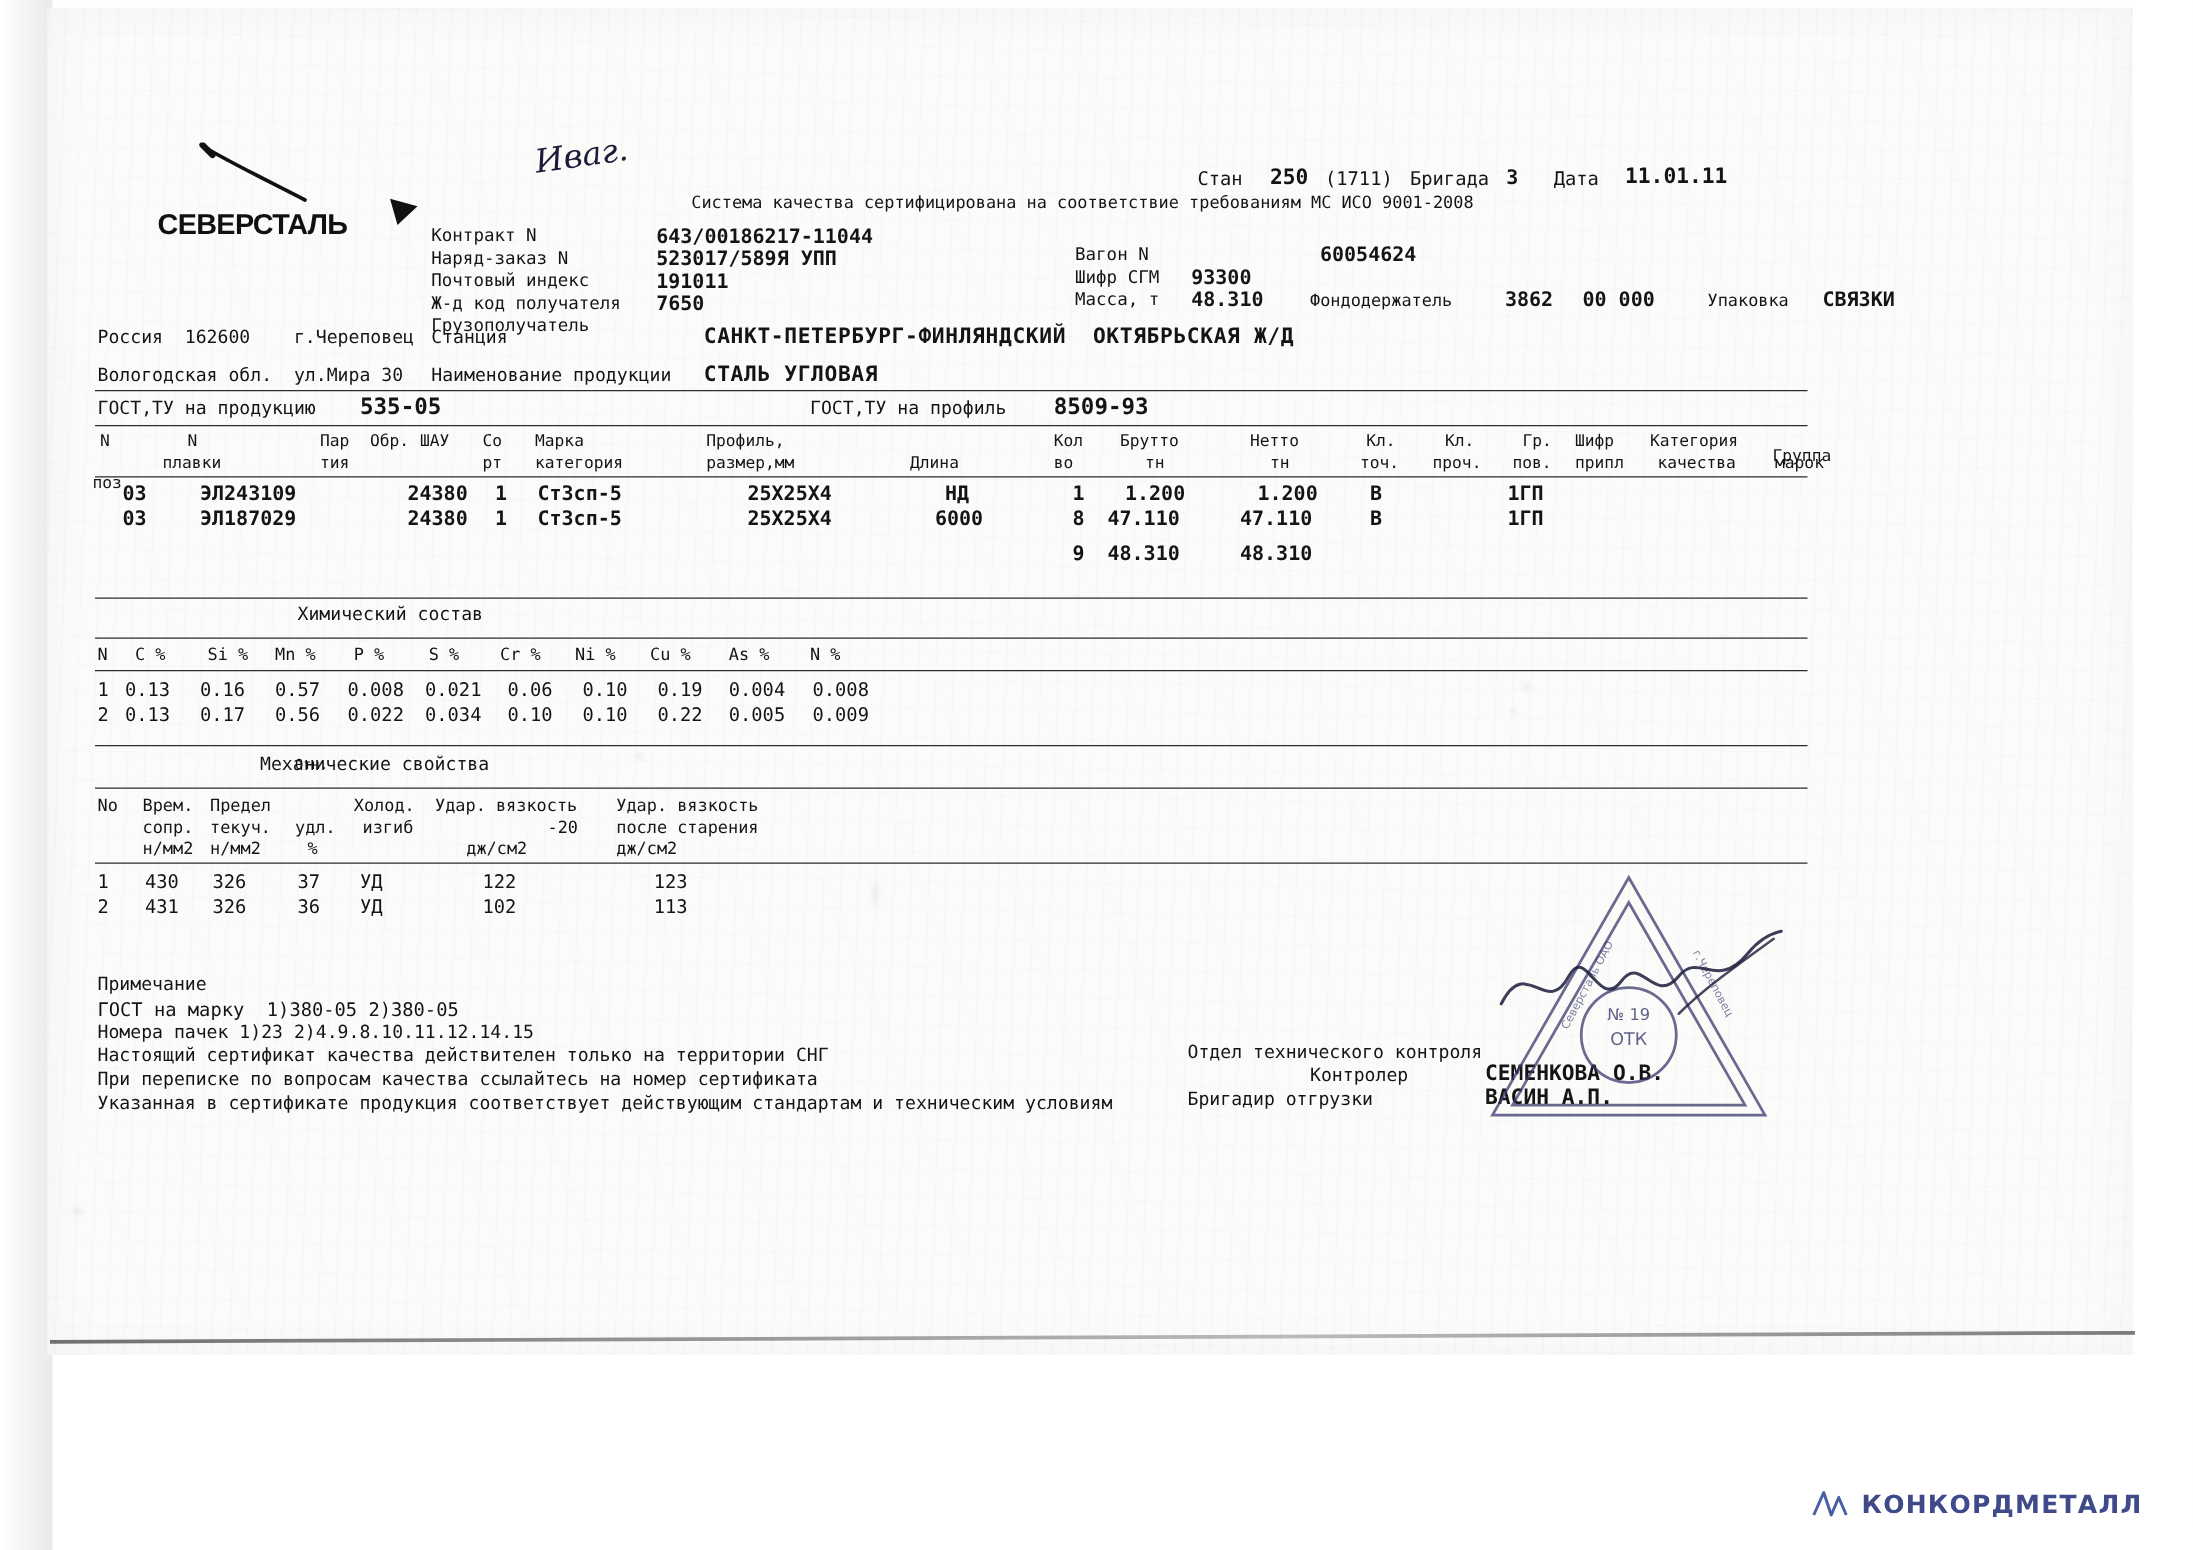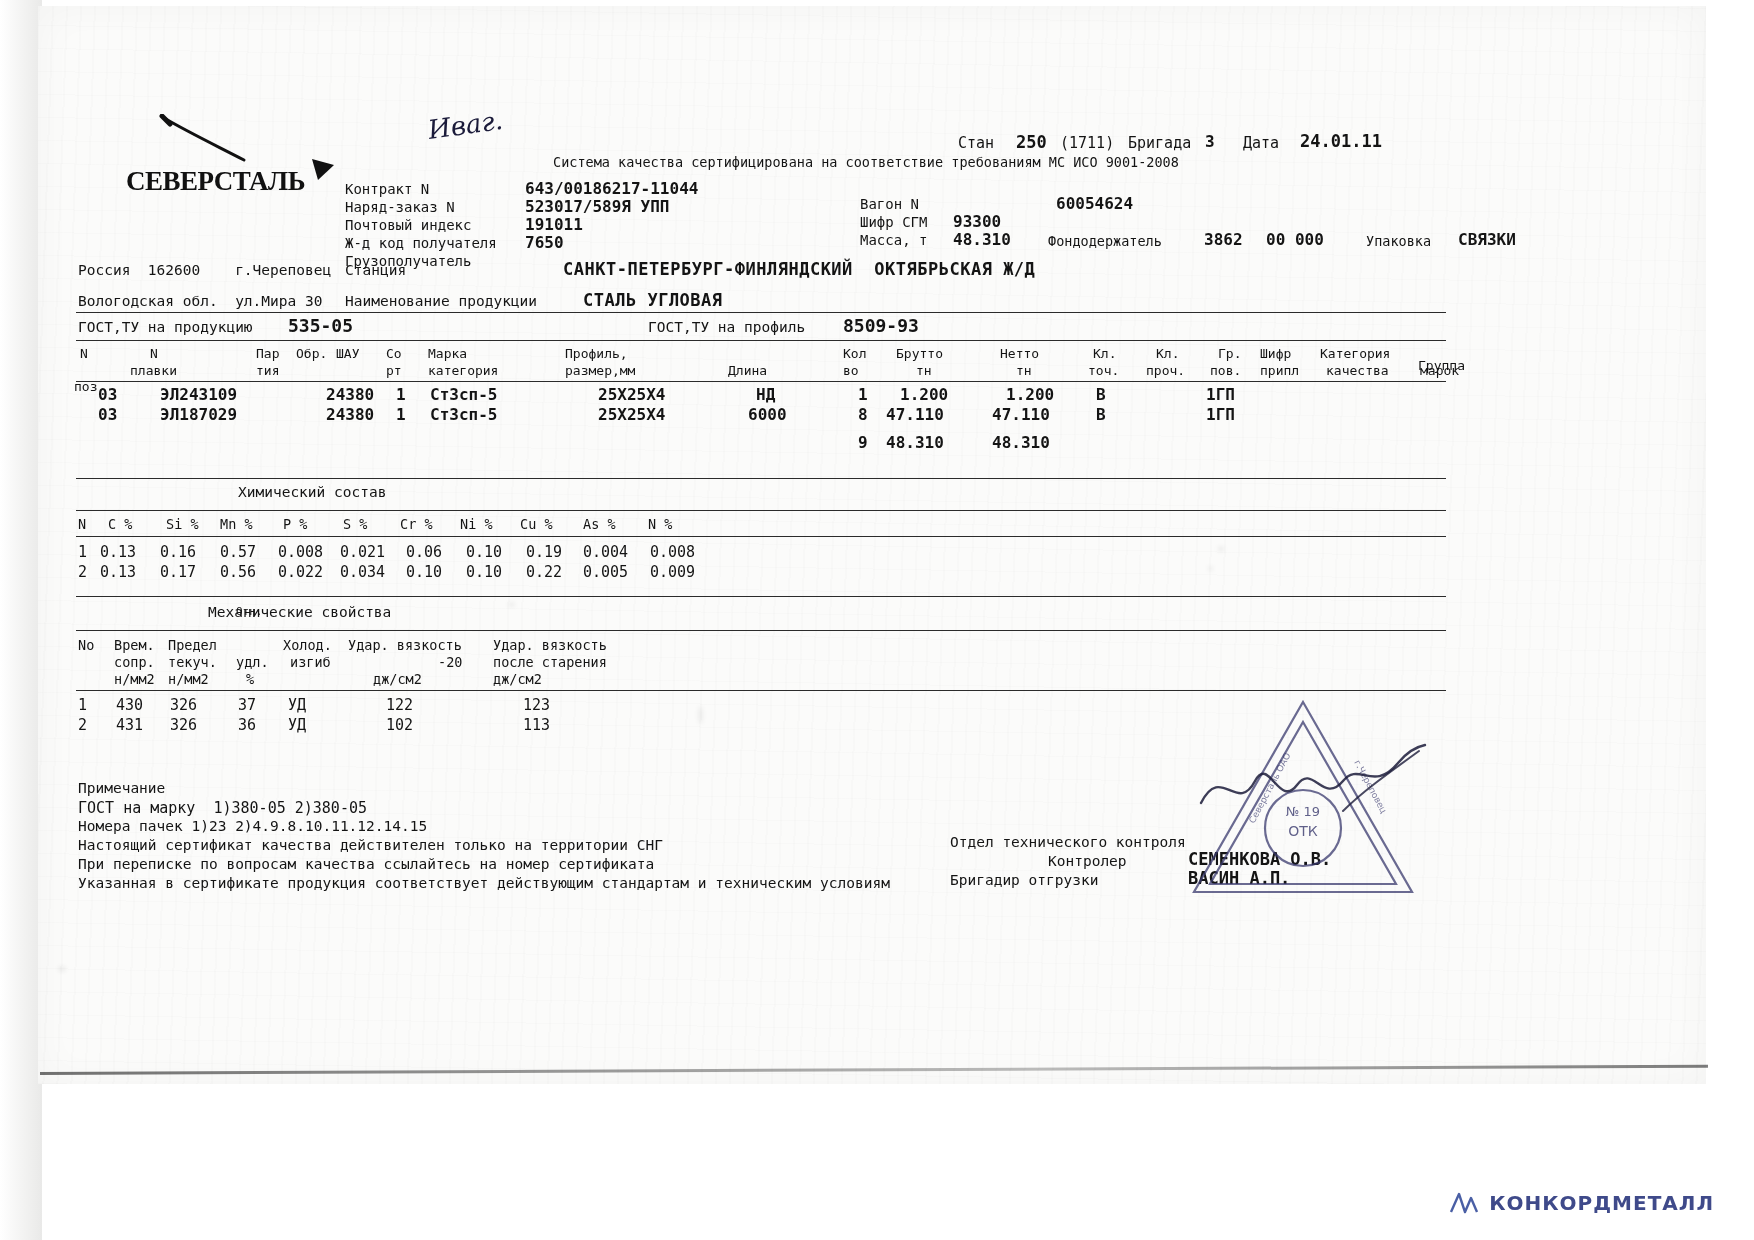--- a/index.html
+++ b/index.html
@@ -79,23 +79,23 @@
   .logo-wrap {
     position: absolute;
     left: 88px;
     top: 140px;
     width: 240px;
     height: 60px;
   }
   .logo-text {
     position: absolute;
     left: 0; top: 20px;
-    font-family: Liberation Serif, serif;
+    font-family: Liberation Sans, sans-serif;
     font-weight: bold;
-    font-size: 27px;
+    font-size: 23px;
     letter-spacing: -0.5px;
     color: #111;
   }
   .logo-mark2 {
     position: absolute;
     left: 184px;
     top: 10px;
     width: 26px; height: 26px;
     border: 0;
   }
@@ -181,21 +181,21 @@
     <div class="hand" style="left:390px; top:104px;">Иваг.</div>
 
     <div class="t" style="left:515px; top:148px; font-size:13.5px;">Система качества сертифицирована на соответствие требованиям МС ИСО 9001-2008</div>
 
     <div class="t" style="left:920px; top:128px; font-size:15px;">Стан</div>
     <div class="t b" style="left:978px; top:126px; font-size:17px;">250</div>
     <div class="t" style="left:1022px; top:128px; font-size:15px;">(1711)</div>
     <div class="t" style="left:1090px; top:128px; font-size:15px;">Бригада</div>
     <div class="t b" style="left:1167px; top:126px; font-size:16px;">3</div>
     <div class="t" style="left:1205px; top:128px; font-size:15px;">Дата</div>
-    <div class="t b" style="left:1262px; top:125px; font-size:17px;">24.01.11</div>
+    <div class="t b" style="left:1262px; top:125px; font-size:17px;">11.01.11</div>
 
     <div class="t" style="left:307px; top:175px; font-size:14px;">Контракт N</div>
     <div class="t" style="left:307px; top:193px; font-size:14px;">Наряд-заказ N</div>
     <div class="t" style="left:307px; top:211px; font-size:14px;">Почтовый индекс</div>
     <div class="t" style="left:307px; top:229px; font-size:14px;">Ж-д код получателя</div>
     <div class="t" style="left:307px; top:247px; font-size:14px;">Грузополучатель</div>
 
     <div class="t b" style="left:487px; top:173px; font-size:16px;">643/00186217-11044</div>
     <div class="t b" style="left:487px; top:191px; font-size:16px;">523017/589Я УПП</div>
     <div class="t b" style="left:487px; top:209px; font-size:16px;">191011</div>
@@ -213,21 +213,21 @@
     <div class="t b" style="left:1228px; top:224px; font-size:16px;">00 000</div>
     <div class="t" style="left:1328px; top:227px; font-size:13.5px;">Упаковка</div>
     <div class="t b" style="left:1420px; top:224px; font-size:16px;">СВЯЗКИ</div>
 
     <div class="t" style="left:40px; top:256px; font-size:14.5px;">Россия  162600    г.Череповец</div>
     <div class="t" style="left:307px; top:256px; font-size:14.5px;">Станция</div>
     <div class="t b" style="left:525px; top:253px; font-size:17px; letter-spacing:0.5px;">САНКТ-ПЕТЕРБУРГ-ФИНЛЯНДСКИЙ  ОКТЯБРЬСКАЯ Ж/Д</div>
 
     <div class="t" style="left:40px; top:287px; font-size:14.5px;">Вологодская обл.  ул.Мира 30</div>
     <div class="t" style="left:307px; top:287px; font-size:14.5px;">Наименование продукции</div>
-    <div class="t b" style="left:525px; top:284px; font-size:17px; letter-spacing:0.5px;margin-left:20px;">СТАЛЬ УГЛОВАЯ</div>
+    <div class="t b" style="left:525px; top:284px; font-size:17px; letter-spacing:0.5px;">СТАЛЬ УГЛОВАЯ</div>
 
     <div class="ln" style="left:38px; top:306px; width:1370px;"></div>
 
     <div class="t" style="left:40px; top:313px; font-size:14.5px;">ГОСТ,ТУ на продукцию</div>
     <div class="t b" style="left:250px; top:309px; font-size:18px;">535-05</div>
     <div class="t" style="left:610px; top:313px; font-size:14.5px;">ГОСТ,ТУ на профиль</div>
     <div class="t b" style="left:805px; top:309px; font-size:18px;">8509-93</div>
 
     <div class="ln" style="left:38px; top:334px; width:1370px;"></div>
 

